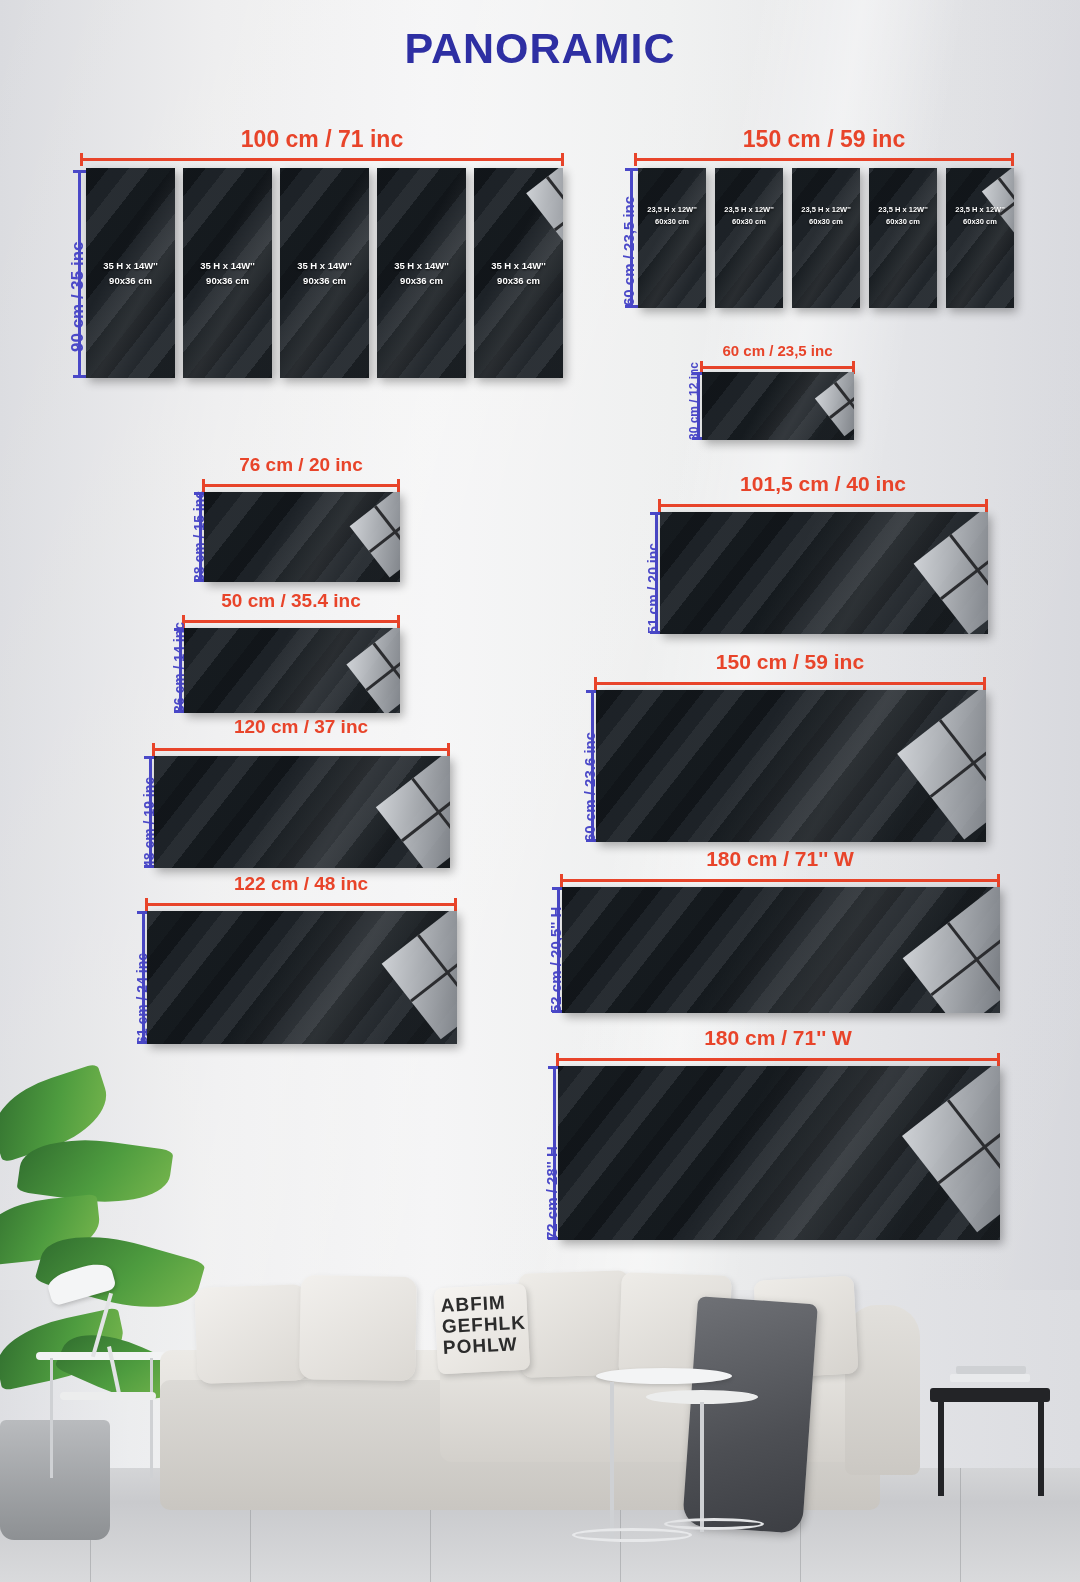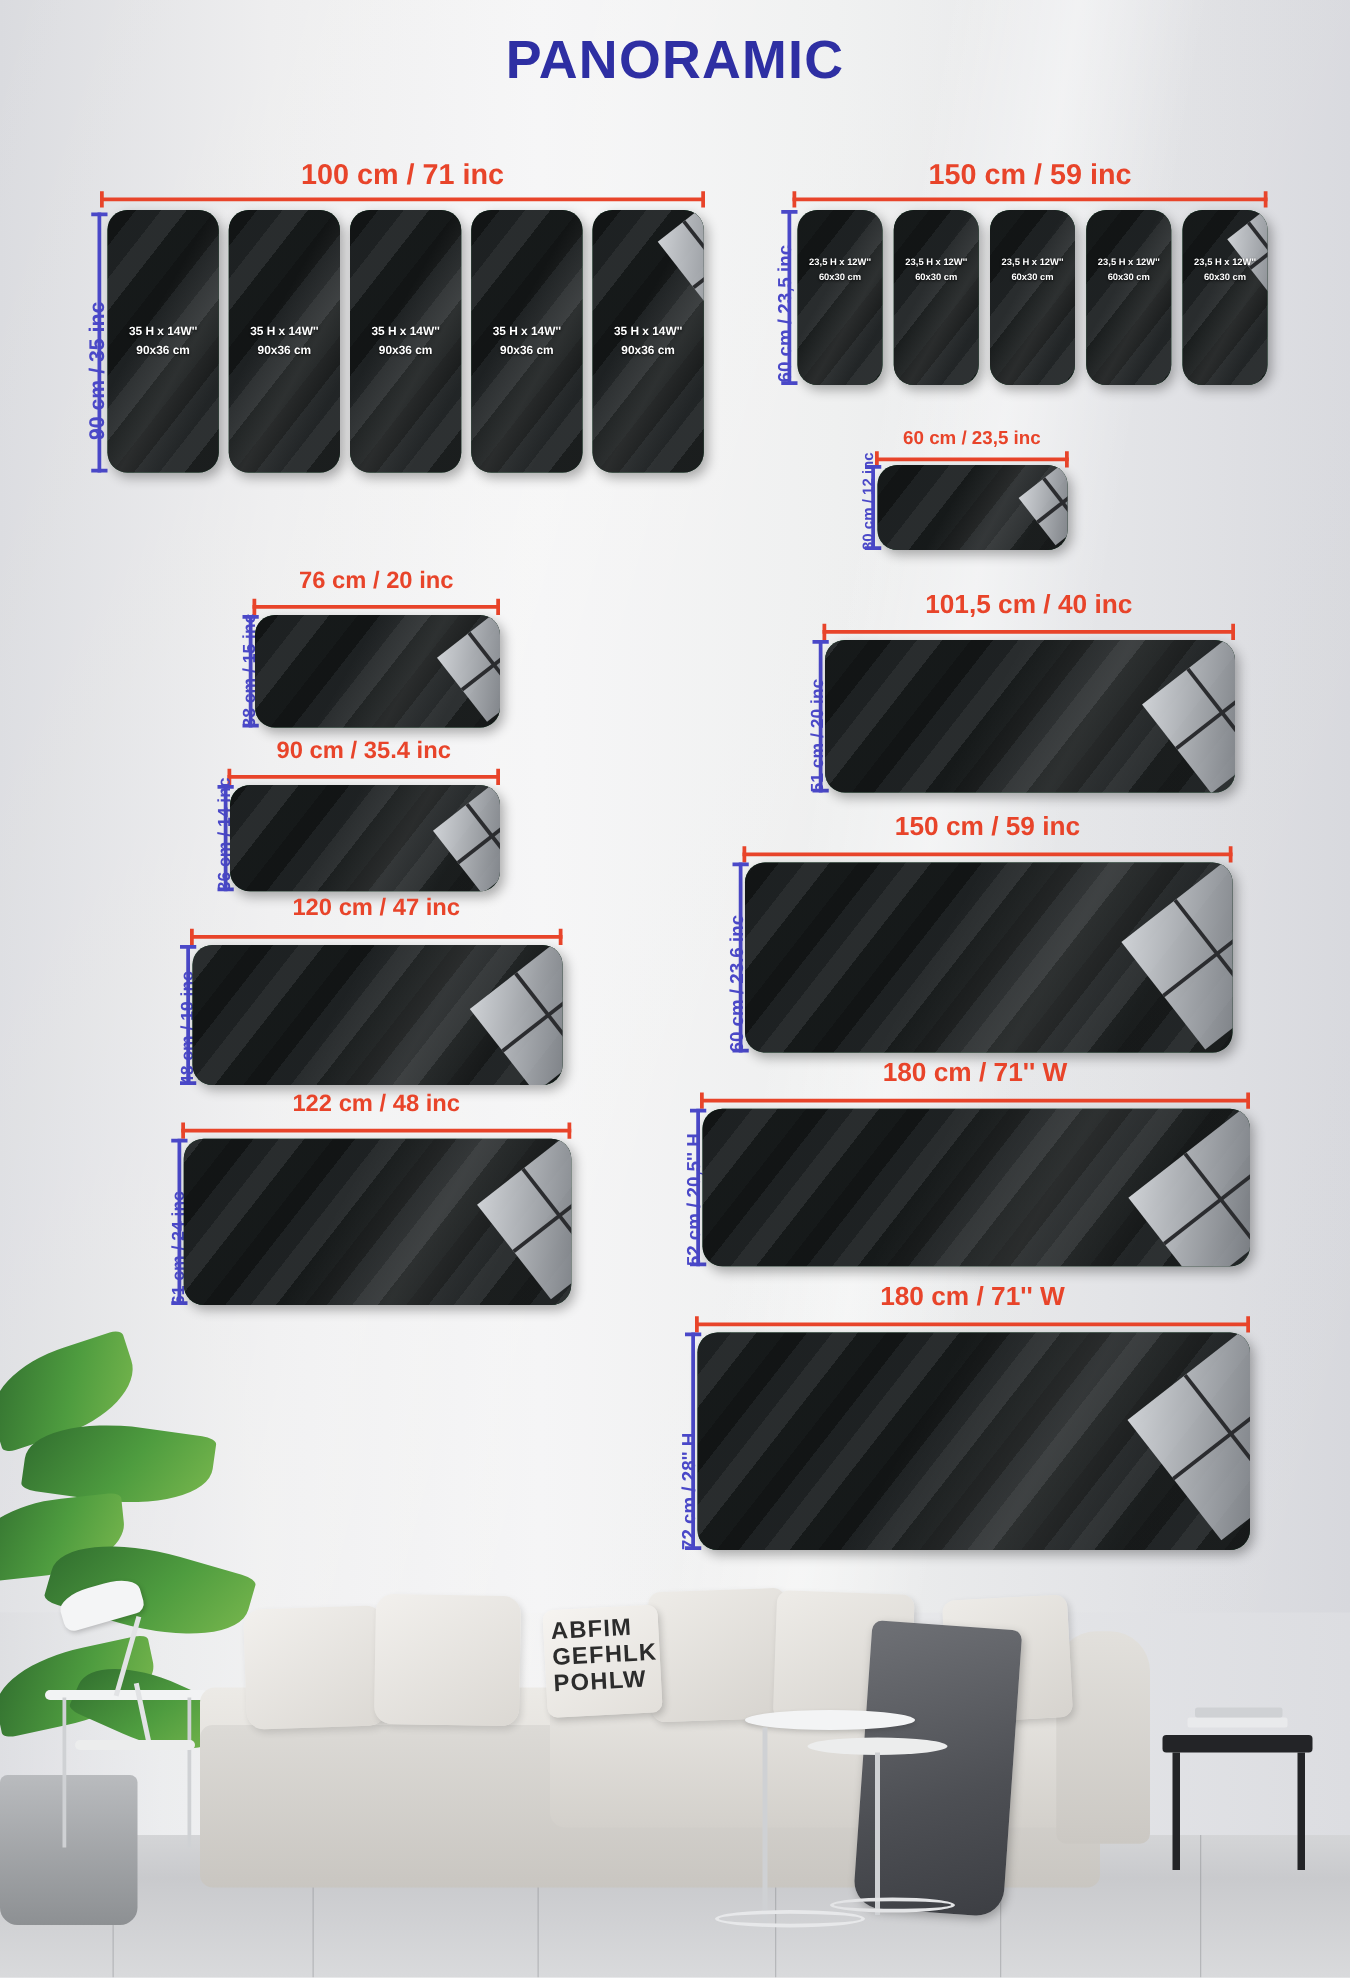--- a/index.html
+++ b/index.html
@@ -33,24 +33,23 @@
   }
   #floor .plank{ position:absolute; top:0; height:100%; width:1px; background:rgba(120,122,126,0.35);}
   
   #title {
     position:absolute; left:0; top:24px; width:1080px; text-align:center;
     font-size:43px; font-weight:bold; letter-spacing:1px; color:#2e2fa3;
   }
   
   .art {
     position:absolute;
-    background:#14532d;
+    background:#0369a1;
     overflow:hidden;
     box-shadow:3px 4px 9px rgba(0,0,0,0.30);
-    border-radius:16px;
   }
   .art .diag {
     position:absolute; inset:-30%;
     background:repeating-linear-gradient(
       128deg,
       #121214 0px, #121214 14px,
       #1e1f22 14px, #1e1f22 30px,
       #2a2b2e 30px, #2a2b2e 46px,
       #161719 46px, #161719 64px);
     opacity:.96;
@@ -267,34 +266,34 @@
 <div class="art" style="left:204px; top:492px; width:196px; height:90px;">
   <div class="diag"></div>
     <div class="glow"></div>
   <div class="win" style="width:40%; height:72%; right:-6%; top:-16%;">
       <div class="bar-h"></div>
       <div class="bar-v"></div>
     </div>
 </div>
 
 <div class="hrule" style="left:182px; top:620px; width:218px;"></div>
-<div class="hlabel" style="left:172px; top:590px; width:238px; font-size:19px;">90 cm / 35.4 inc</div>
+<div class="hlabel" style="left:172px; top:590px; width:238px; font-size:19px;">50 cm / 35.4 inc</div>
 <div class="vrule" style="left:179px; top:628px; height:85px;"></div>
 <div class="vlabel" style="left:171px; top:713px; font-size:14px;">36 cm / 14 inc</div>
 <div class="art" style="left:184px; top:628px; width:216px; height:85px;">
   <div class="diag"></div>
     <div class="glow"></div>
   <div class="win" style="width:38%; height:75%; right:-5%; top:-16%;">
       <div class="bar-h"></div>
       <div class="bar-v"></div>
     </div>
 </div>
 
 <div class="hrule" style="left:152px; top:748px; width:298px;"></div>
-<div class="hlabel" style="left:142px; top:716px; width:318px; font-size:19px;">120 cm / 47 inc</div>
+<div class="hlabel" style="left:142px; top:716px; width:318px; font-size:19px;">120 cm / 37 inc</div>
 <div class="vrule" style="left:149px; top:756px; height:112px;"></div>
 <div class="vlabel" style="left:141px; top:868px; font-size:14px;">48 cm / 19 inc</div>
 <div class="art" style="left:154px; top:756px; width:296px; height:112px;">
   <div class="diag"></div>
     <div class="glow"></div>
   <div class="win" style="width:38%; height:76%; right:-5%; top:-16%;">
       <div class="bar-h"></div>
       <div class="bar-v"></div>
     </div>
 </div>

